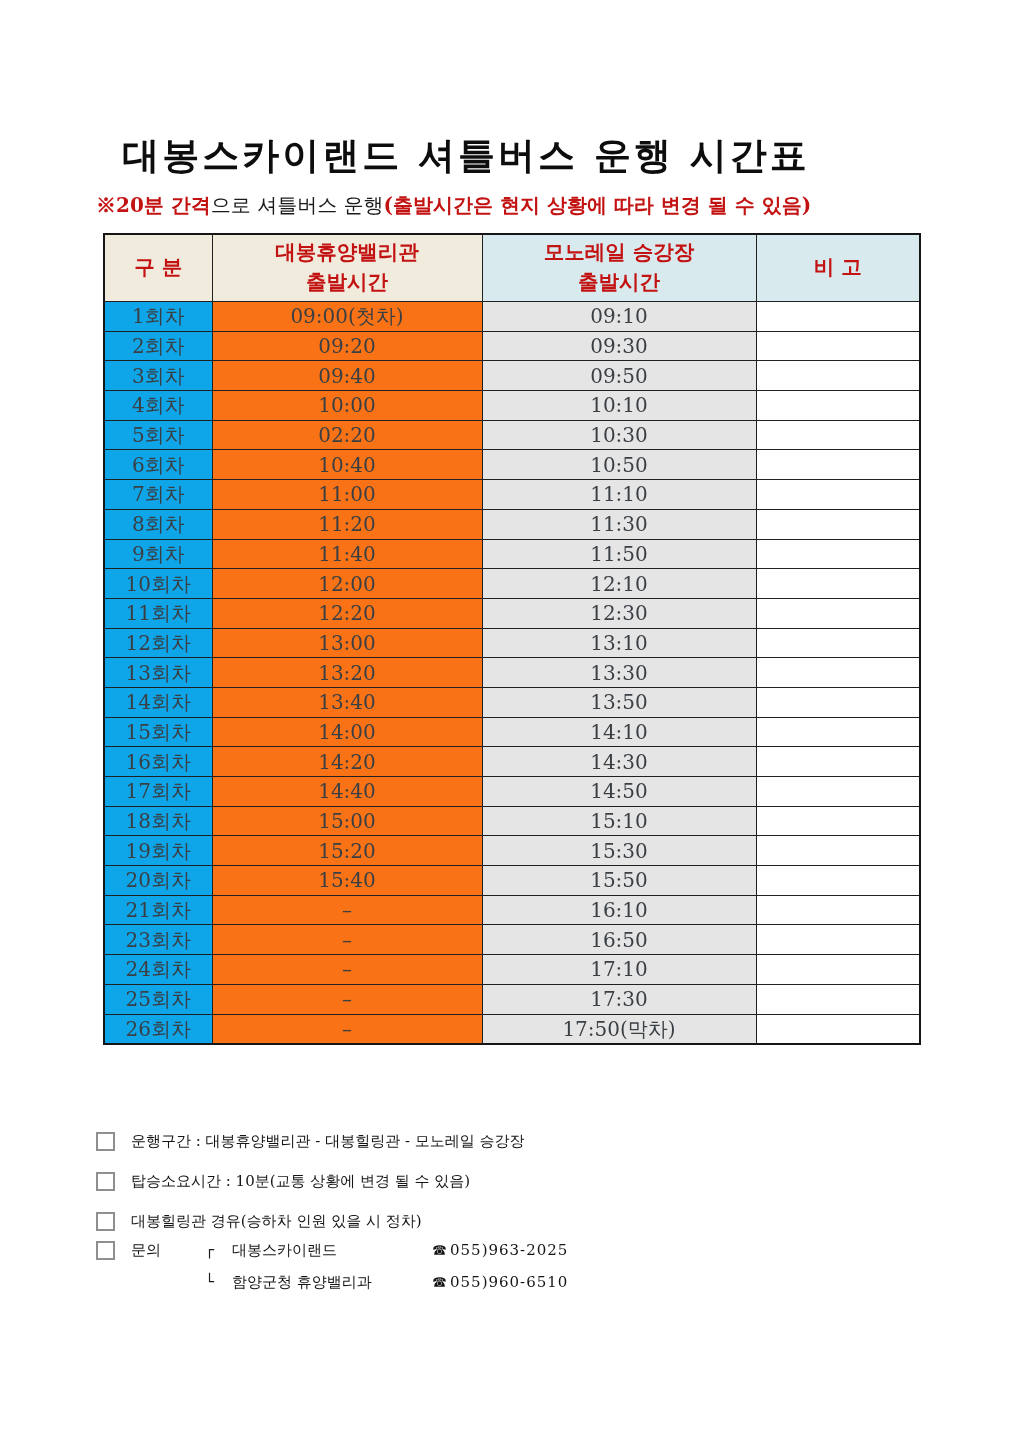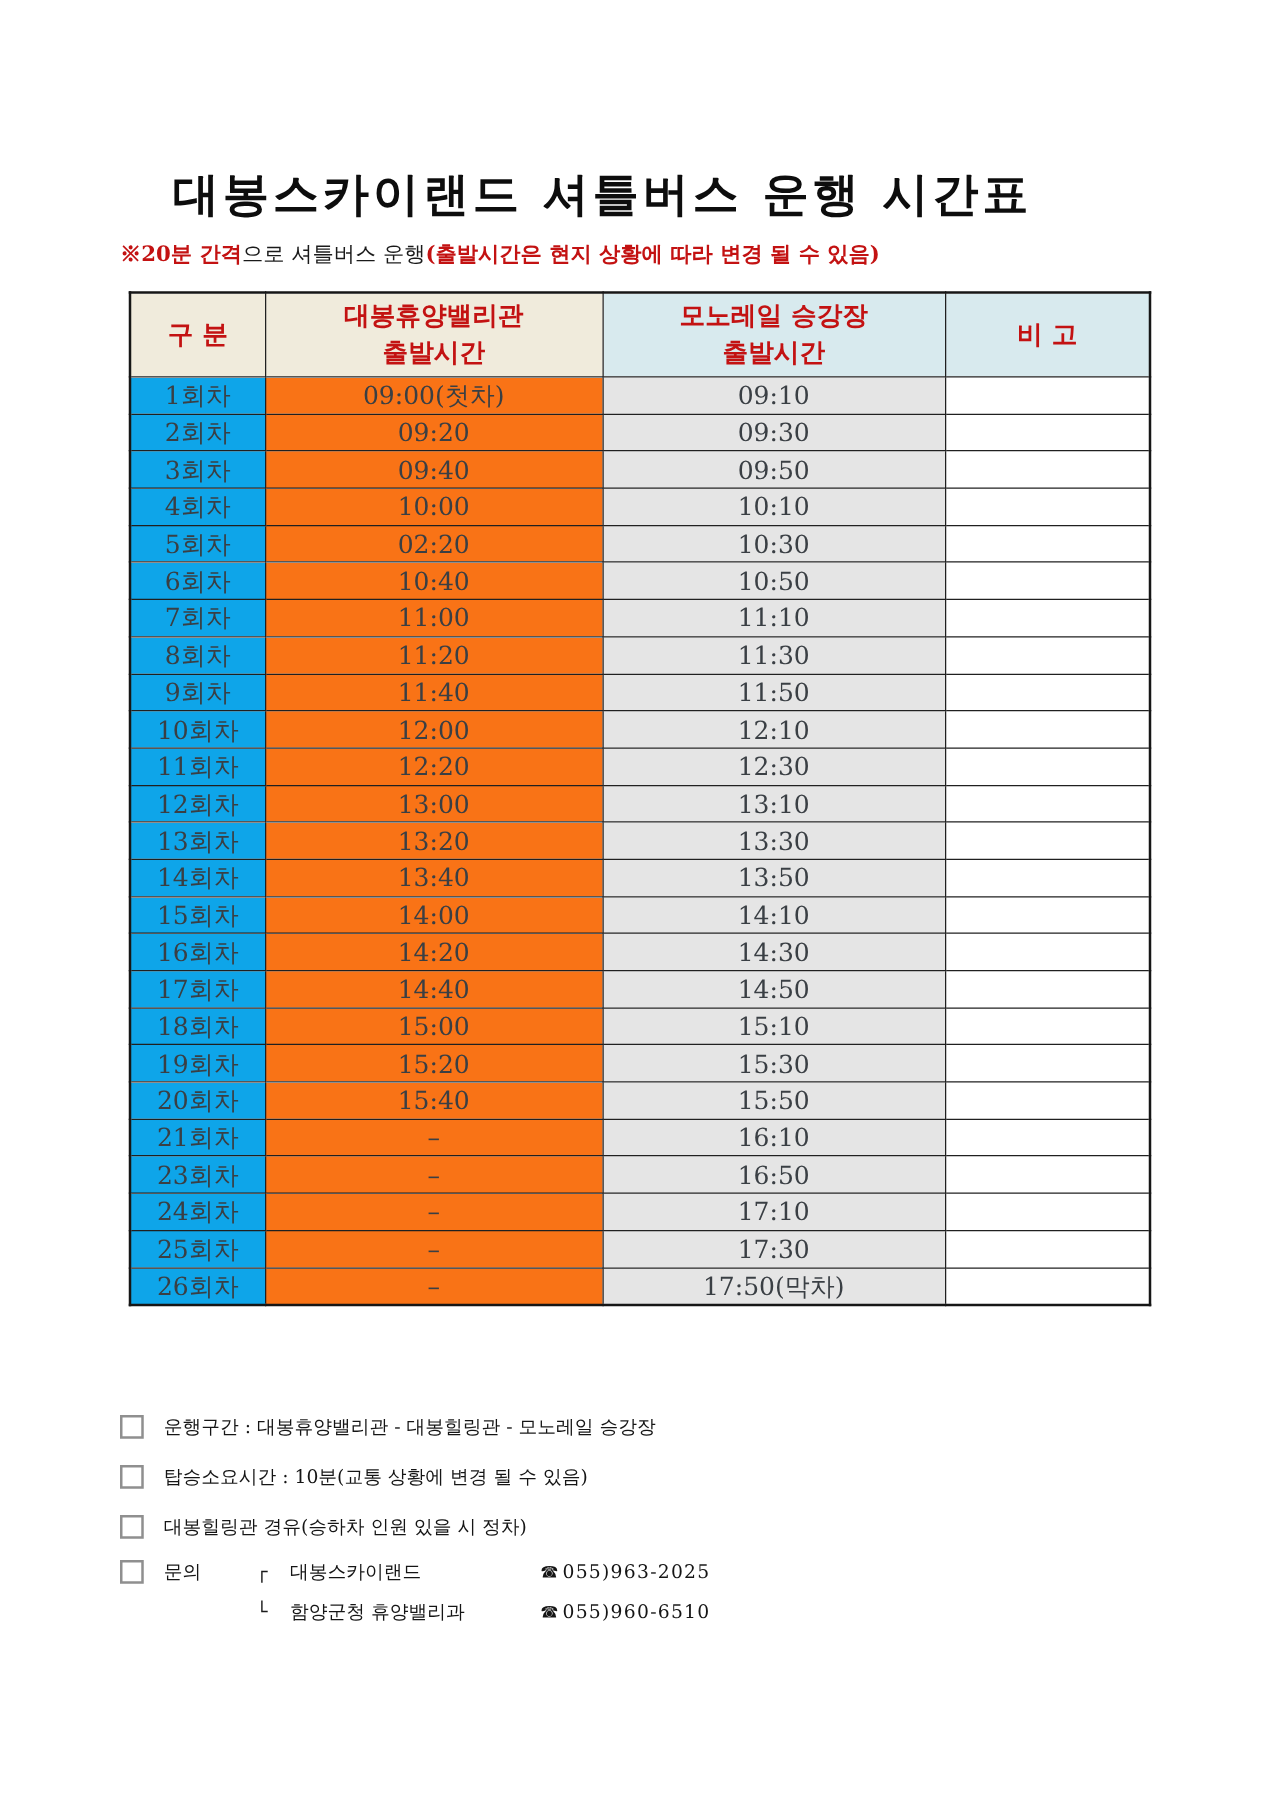--- a/index.html
+++ b/index.html
@@ -14,35 +14,35 @@
     background: #ffffff;
     font-family: "DejaVu Serif", "Liberation Serif", serif;
     color: #111111;
     overflow: hidden;
   }
 
   
   .doc-title {
     position: absolute;
     top: 131px;
-    left: 16px;
+    left: 0;
     width: 932px;
     text-align: center;
     font-size: 37px;
     font-weight: bold;
     letter-spacing: 3px;
     color: #0d0d0d;
     white-space: nowrap;
   }
   .doc-subtitle {
     position: absolute;
     top: 192px;
     left: 96px;
     width: 860px;
-    font-size: 17px;
+    font-size: 20px;
     white-space: nowrap;
     color: #1a1a1a;
   }
   .red-bold { color: #c31212; font-weight: bold; }
 
   
   table.timetable {
     position: absolute;
     top: 233px;
     left: 103px;
@@ -97,21 +97,21 @@
     display: inline-block;
     width: 15px;
     height: 15px;
     border: 2px solid #8f8f8f;
     background: #ffffff;
     margin-right: 16px;
     flex: 0 0 auto;
   }
   .contact-row {
     display: flex;
-    align-items: center;
+    align-items: flex-start;
     height: 32px;
     white-space: nowrap;
   }
   .contact-label { width: 46px; margin-right: 28px; }
   .contact-indent { width: 109px; flex: 0 0 auto; }
   .bracket { width: 27px; flex: 0 0 auto; font-weight: bold; color: #1a1a1a; }
   .contact-name { width: 200px; flex: 0 0 auto; }
   .phone { letter-spacing: 1px; }
   .phone-glyph { margin-right: 2px; }
 </style>

